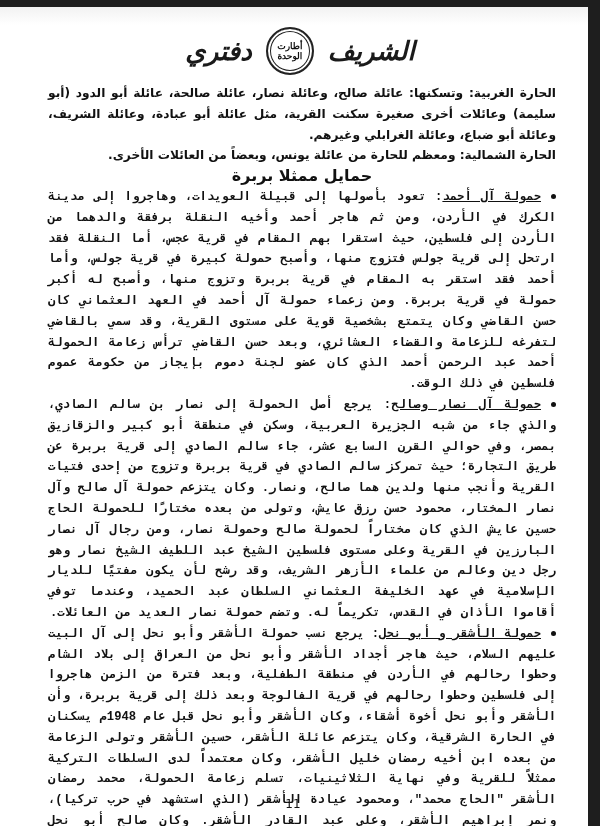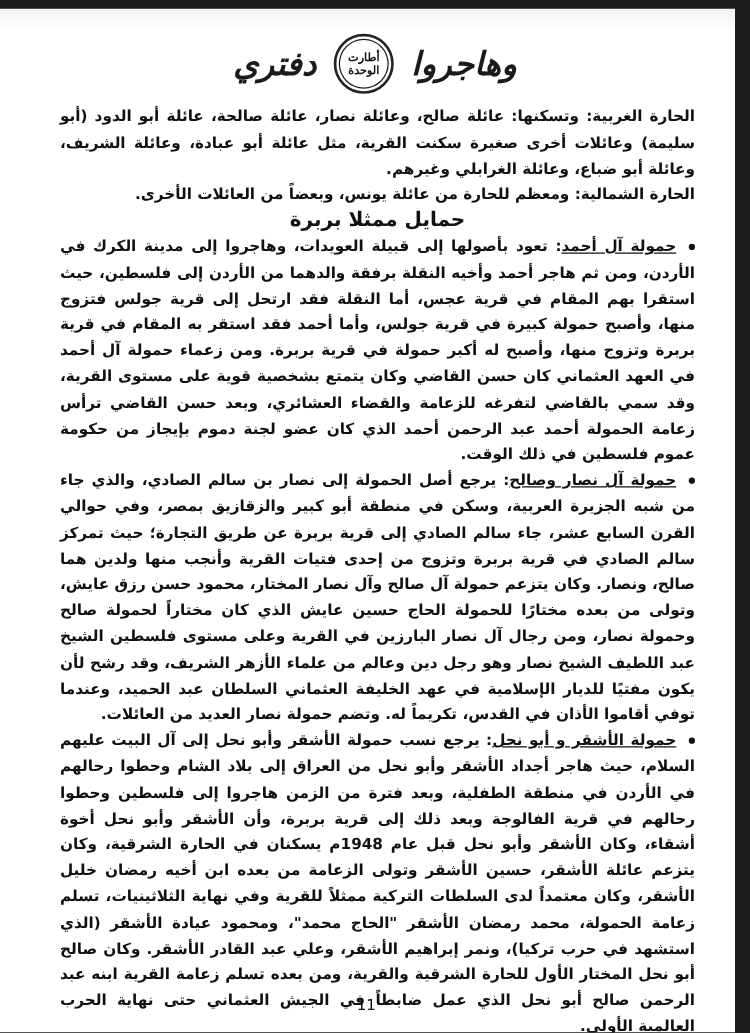--- a/index.html
+++ b/index.html
@@ -36,21 +36,21 @@
     direction: rtl; text-align: justify; text-align-last: right;
     font-size: 12.2px; line-height: 20.8px; font-weight: bold;
     font-family: "DejaVu Sans", sans-serif;
     letter-spacing: -0.2px;
   }
   .content p { margin: 0; }
   .title {
     text-align: center; text-align-last: center;
     font-size: 16px; font-weight: bold; margin: 30px 0 18px 0;
   }
-  .item { position: relative; padding-right: 0; }
+  .item { position: relative; padding-right: 0; font-family: Liberation Mono, monospace; }
   .bullet {
     display: inline-block; width: 5px; height: 5px; background: #111; border-radius: 50%;
     margin-left: 10px; vertical-align: middle;
   }
   .item-head { text-decoration: underline; font-weight: 900; }
   .marked { position: relative; }
   .marked::after {
     content: ""; position: absolute; left: 0; right: 0; bottom: -3px; height: 4px;
     background: #000; border-radius: 2px;
   }
@@ -58,21 +58,21 @@
     position: absolute; left: 0; width: 586px; top: 790px;
     text-align: center; font-size: 12px; font-weight: normal;
   }
 </style>
 </head>
 <body>
 
 <div class="page">
 
   <div class="header-logo">
-    <span class="logo-word">وهاجروا</span>
+    <span class="logo-word">الشريف</span>
     <span class="logo-seal">أطارت الوحدة</span>
     <span class="logo-word">دفتري</span>
   </div>
 
   <div class="content">
     <p>الحارة الغربية: وتسكنها: عائلة صالح، وعائلة نصار، عائلة صالحة، عائلة أبو الدود (أبو سليمة) وعائلات أخرى صغيرة سكنت القرية، مثل عائلة أبو عبادة، وعائلة الشريف، وعائلة أبو ضباع، وعائلة الغرابلي وغيرهم.</p>
     <p>الحارة الشمالية: ومعظم للحارة من عائلة يونس، وبعضاً من العائلات الأخرى.</p>
 
     <p class="title">حمايل ممثلا بربرة</p>
 

